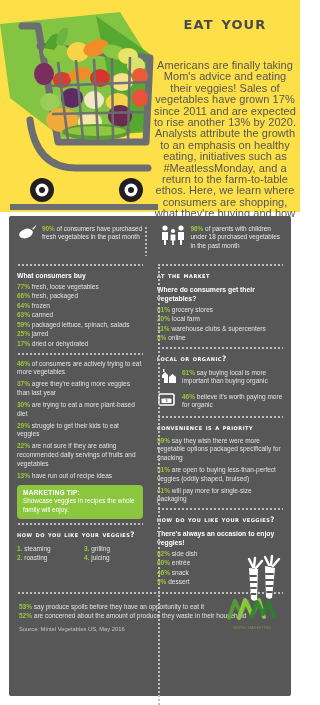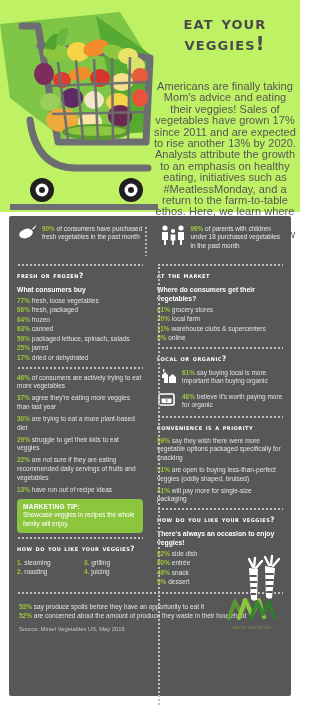--- a/index.html
+++ b/index.html
@@ -5,21 +5,21 @@
   * { box-sizing: border-box; margin: 0; padding: 0; }
   html, body {
     width: 300px; height: 705px;
     background: #ffffff;
     font-family: "Liberation Sans", sans-serif;
     overflow: hidden;
   }
   .page { position: relative; width: 300px; height: 705px; background:#fff; }
 
   
-  .header { position:relative; height:212px; width:300px; background:#bef264; }
+  .header { position:relative; height:212px; width:300px; background:#fde047; }
   .cart-art { position:absolute; left:0; top:2px; width:158px; height:208px; overflow:hidden; }
   .headline-col { position:absolute; left:152px; top:12px; width:146px; text-align:center; }
   .title {
     font-family:"DejaVu Sans", sans-serif;
     font-weight:700; color:#4a4a4a;
     font-size:19px; line-height:21px;
     letter-spacing:1.1px; font-variant:small-caps;
     text-transform:lowercase;
   }
   .intro {
@@ -163,21 +163,20 @@
         <circle cx="131" cy="188" r="12" fill="#231f20"></circle>
           <circle cx="131" cy="188" r="6.5" fill="#fff"></circle>
           <circle cx="131" cy="188" r="3" fill="#231f20"></circle>
         <rect x="10" y="202" width="148" height="6" fill="#6d6e71"></rect>
       </svg>
     </div>
 
     <div class="headline-col">
       <div class="title">
         <div>Eat Your</div>
-        <div>Veggies!</div>
       </div>
       <div class="intro">Americans are finally taking Mom's advice and eating their veggies! Sales of vegetables have grown 17% since 2011 and are expected to rise another 13% by 2020. Analysts attribute the growth to an emphasis on healthy eating, initiatives such as #MeatlessMonday, and a return to the farm-to-table ethos. Here, we learn where consumers are shopping, what they're buying and how brands can help them become healthier!</div>
     </div>
   </div>
 
   <div class="body-card">
 
     <div class="banner">
       <div class="banner-cell">
         <span class="icon-w">
@@ -212,21 +211,20 @@
       </div>
     </div>
 
     <div class="vsep"></div>
 
     <div class="cols">
 
       <div class="col left">
 
         <div class="hdots"></div>
-        <div class="sec-head">Fresh or Frozen?</div>
         <div class="sub-head">What consumers buy</div>
 
         <div>
           <div class="stat"><span class="pct">77%</span> <span>fresh, loose vegetables</span></div>
           <div class="stat"><span class="pct">66%</span> <span>fresh, packaged</span></div>
           <div class="stat"><span class="pct">64%</span> <span>frozen</span></div>
           <div class="stat"><span class="pct">63%</span> <span>canned</span></div>
           <div class="stat"><span class="pct">59%</span> <span>packaged lettuce, spinach, salads</span></div>
           <div class="stat"><span class="pct">25%</span> <span>jarred</span></div>
           <div class="stat"><span class="pct">17%</span> <span>dried or dehydrated</span></div>

